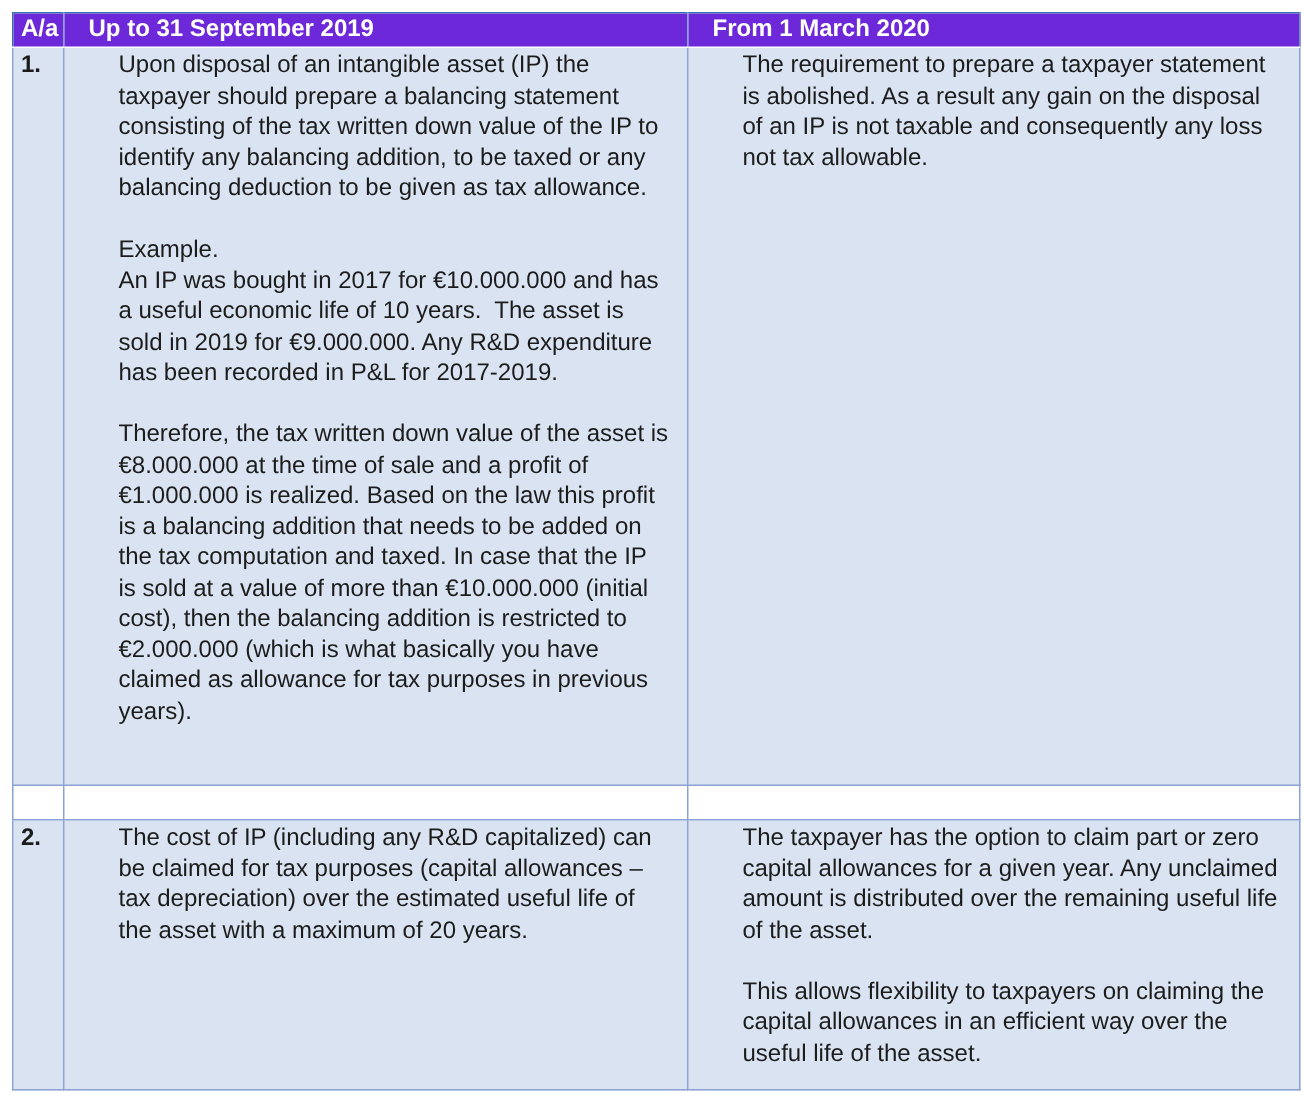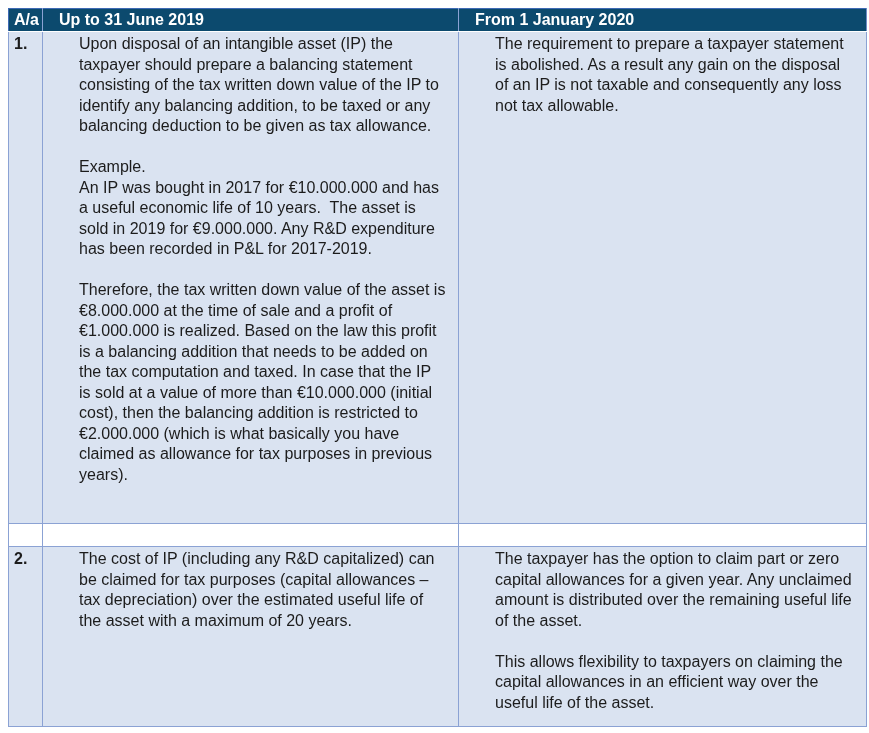--- a/index.html
+++ b/index.html
@@ -23,21 +23,21 @@
 
   th, td {
     border: 1.5px solid #8BA2D4;
     vertical-align: top;
     box-sizing: border-box;
     text-align: left;
   }
 
   
   tr.head th {
-    background: #0c4a6e;
+    background: #6d28d9;
     color: #ffffff;
     font-size: 16px;
     font-weight: bold;
     height: 22px;
     padding: 1px 8px 2px 16px;
     line-height: 19px;
     border-bottom: 1.5px solid #ffffff;
     border-top-color: #3E6AB4;
   }
   tr.head th.col-num { padding-left: 5px; }
@@ -73,22 +73,22 @@
 
 <table class="comparison">
   <colgroup>
     <col class="c-num">
     <col class="c-before">
     <col class="c-after">
   </colgroup>
   <thead>
     <tr class="head">
       <th class="col-num">A/a</th>
-      <th>Up to 31 June 2019</th>
-      <th>From 1 January 2020</th>
+      <th>Up to 31 September 2019</th>
+      <th>From 1 March 2020</th>
     </tr>
   </thead>
   <tbody>
     <tr class="row-1">
       <td class="num">1.</td>
       <td class="paras">Upon disposal of an intangible asset (IP) the taxpayer should prepare a balancing statement consisting of the tax written down value of the IP to identify any balancing addition, to be taxed or any balancing deduction to be given as tax allowance.
 
 Example.
 An IP was bought in 2017 for €10.000.000 and has a useful economic life of 10 years.  The asset is sold in 2019 for €9.000.000. Any R&amp;D expenditure has been recorded in P&amp;L for 2017-2019.
 

